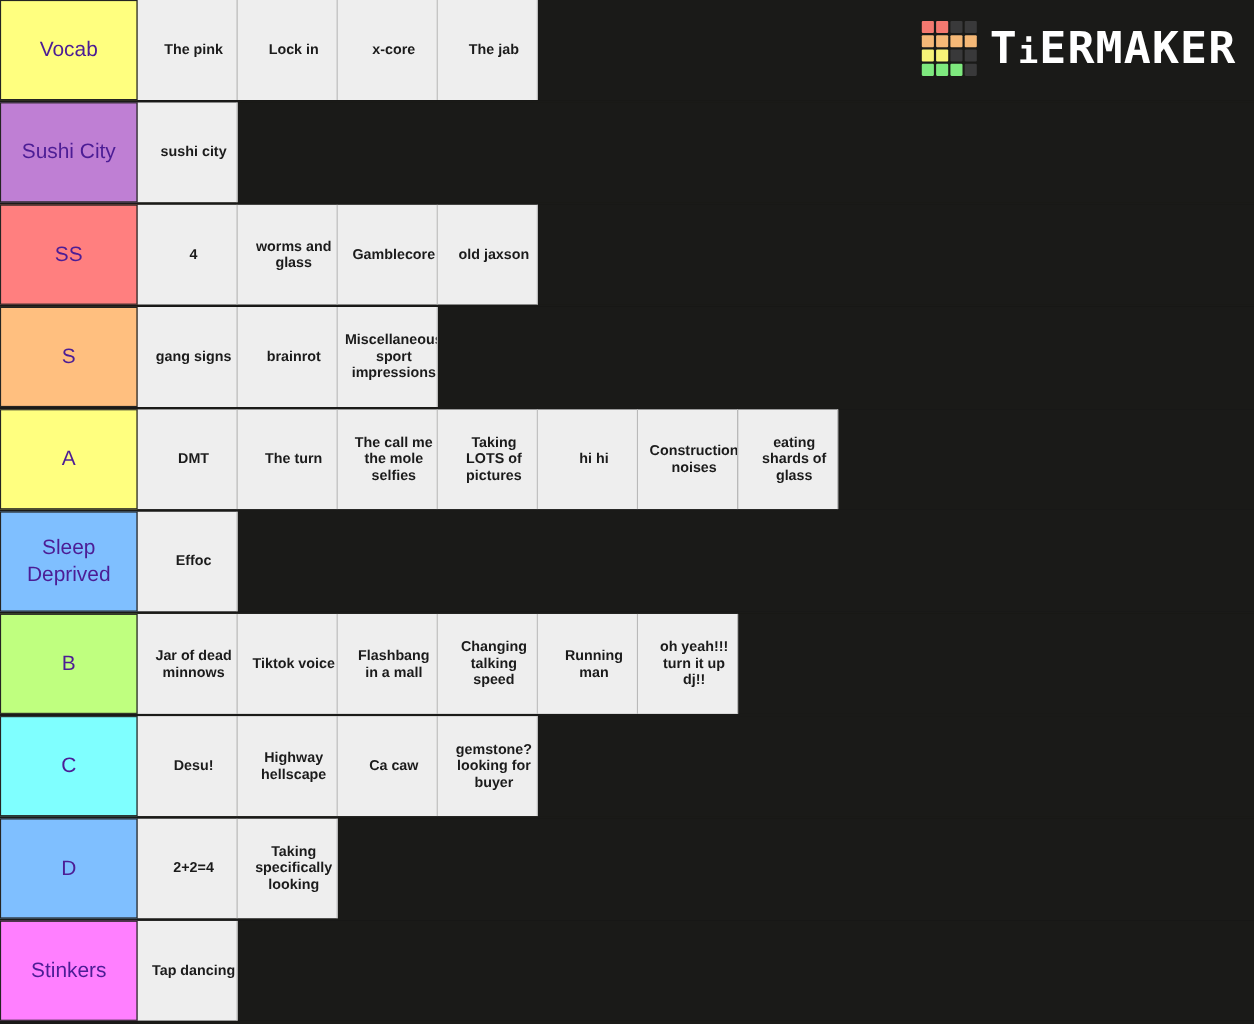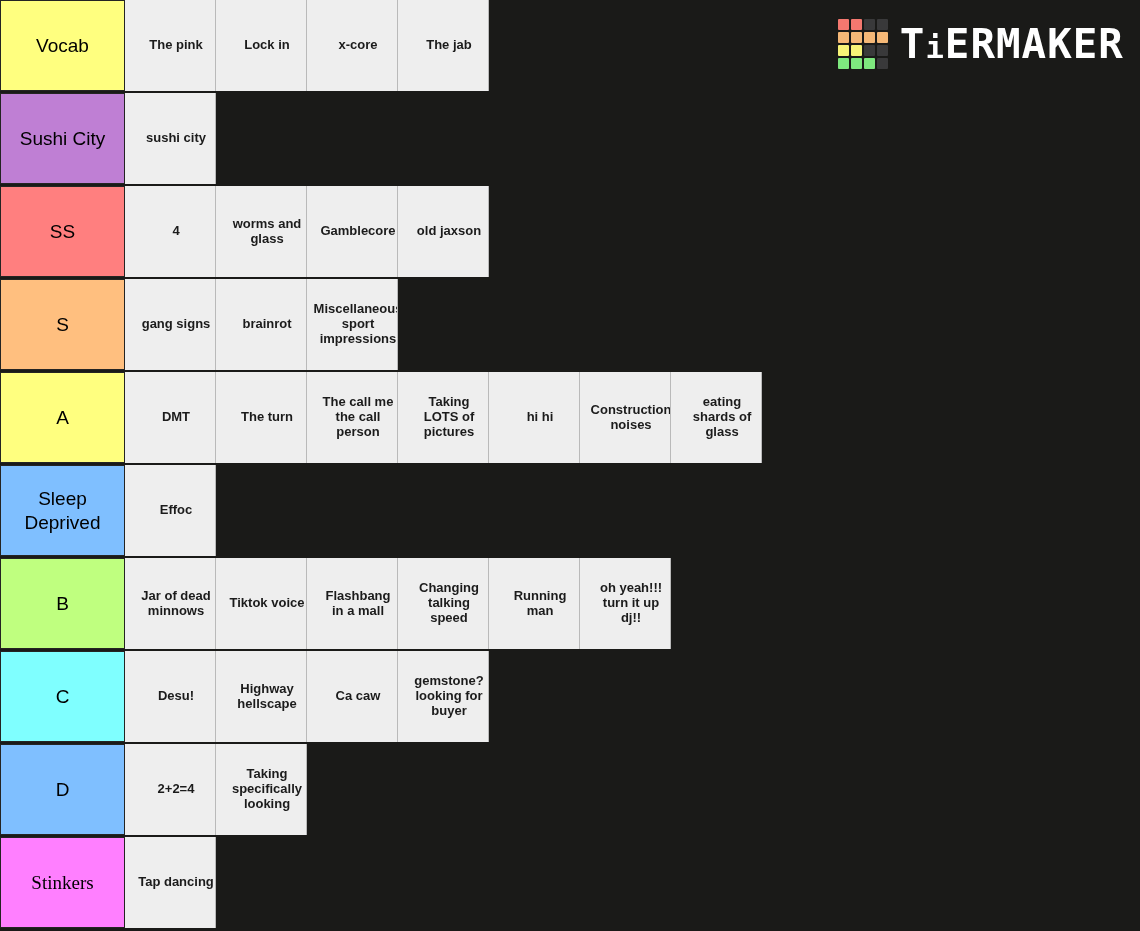--- a/index.html
+++ b/index.html
@@ -71,21 +71,21 @@
   .tier-label {
     flex: 0 0 125px;
     width: 125px;
     min-height: 91px;
     display: flex;
     align-items: center;
     justify-content: center;
     text-align: center;
     box-sizing: border-box;
     border: 1px solid #242422;
-    color: #000000;
+    color: #4c1d95;
     font-family: "Liberation Sans", sans-serif;
     font-size: 19px;
     font-weight: 400;
     line-height: 1.25;
     padding: 2px 4px;
     word-break: break-word;
   }
 
   .tier-items {
     flex: 1 1 auto;
@@ -214,21 +214,21 @@
       <div class="tier-row">
         <div class="tier-label" style="background: rgb(255, 255, 127);">A</div>
         <div class="tier-items">
           <div class="tier-item">
             <span>DMT</span>
           </div>
           <div class="tier-item">
             <span>The turn</span>
           </div>
           <div class="tier-item">
-            <span>The call me the call person</span>
+            <span>The call me the mole selfies</span>
           </div>
           <div class="tier-item">
             <span>Taking LOTS of pictures</span>
           </div>
           <div class="tier-item">
             <span>hi hi</span>
           </div>
           <div class="tier-item">
             <span>Construction noises</span>
           </div>
@@ -290,21 +290,21 @@
         <div class="tier-items">
           <div class="tier-item">
             <span>2+2=4</span>
           </div>
           <div class="tier-item">
             <span>Taking specifically looking</span>
           </div>
         </div>
       </div>
       <div class="tier-row">
-        <div class="tier-label" style="background: rgb(255, 127, 255); font-family: Liberation Serif, serif;">Stinkers</div>
+        <div class="tier-label" style="background: rgb(255, 127, 255);">Stinkers</div>
         <div class="tier-items">
           <div class="tier-item">
             <span>Tap dancing</span>
           </div>
         </div>
       </div>
     </div>
 
 </div>
 

